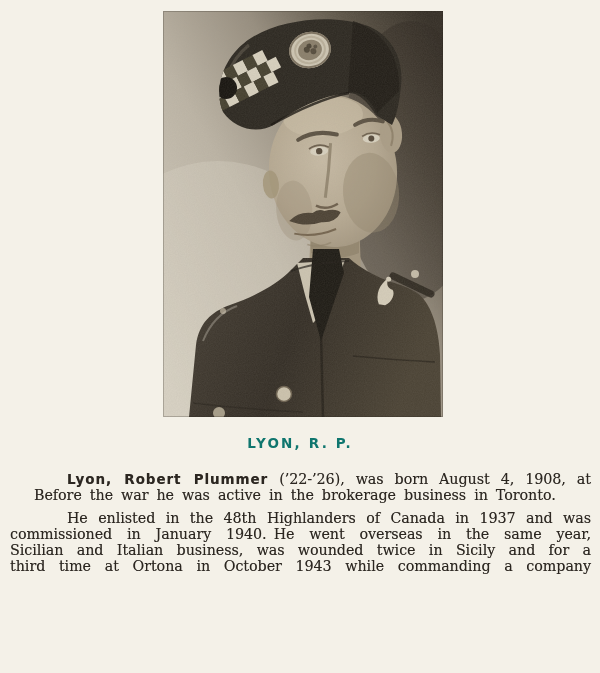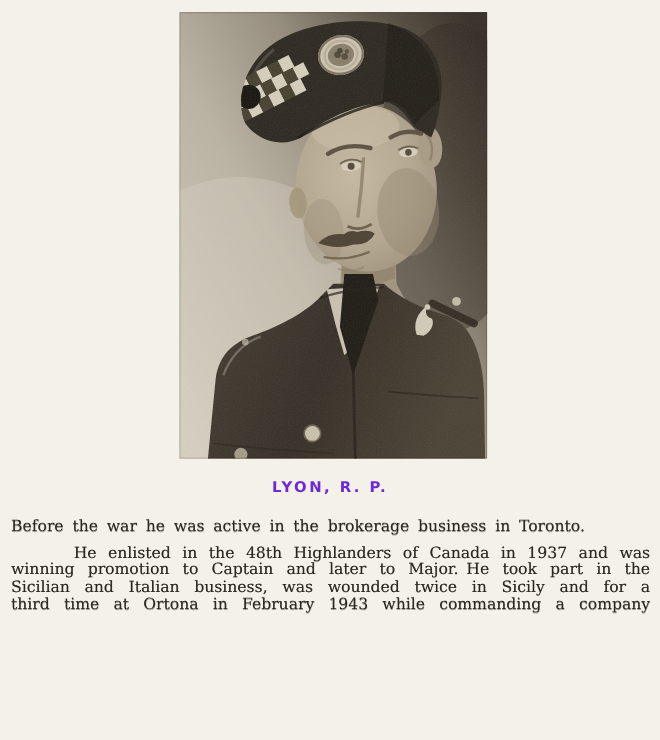--- a/index.html
+++ b/index.html
@@ -10,29 +10,29 @@
     color:#2b2620;
     overflow:hidden;
   }
   .photo { position:absolute; left:163px; top:11px; width:280px; height:406px; }
   .photo svg { display:block; width:280px; height:406px; }
   .caption {
     position:absolute; left:0; top:435px; width:600px;
     text-align:center;
     font-family:"DejaVu Sans", sans-serif;
     font-weight:bold; font-size:13.5px; letter-spacing:2.2px;
-    color:#6d28d9;
+    color:#0f766e;
   }
   .bio {
     position:absolute; left:10px; top:472px; width:581px;
     font-size:14.2px; line-height:15.7px;
     text-shadow:0.2px 0.2px 0 rgba(40,35,30,0.45);
   }
   .line { text-align:justify; text-align-last:justify; }
-  .line.last { text-align:center; text-align-last:left; }
+  .line.last { text-align:center; text-align-last:left;margin-left:24px; }
   .line.wide { word-spacing:3.5px; }
   .indent { text-indent:57px; }
   .para2 { margin-top:8px; }
   .bold-name {
     font-family:"DejaVu Sans", sans-serif;
     font-weight:bold; font-size:13.4px; letter-spacing:1px;
   }
 </style>
 </head>
 <body>
@@ -165,23 +165,24 @@
 
       <rect width="280" height="406" filter="url(#grain)" opacity="0.22"></rect>
       <rect x="0.5" y="0.5" width="279" height="405" fill="none" stroke="rgba(40,35,28,0.25)"></rect>
     </svg>
   </div>
 
   <div class="caption">LYON, R. P.</div>
 
   <div class="bio">
     <div class="para">
+      <div class="line indent"><span class="bold-name">Lyon, Robert Plummer</span><span> (’22-’26), was born August 4, 1908, at</span></div>
       <div class="line last wide">Before the war he was active in the brokerage business in Toronto.</div>
     </div>
     <div class="para para2">
       <div class="line indent">He enlisted in the 48th Highlanders of Canada in 1937 and was</div>
-      <div class="line">winning promotion to Captain and later to Major. He took part in the</div>
+      <div class="line">commissioned in January 1940. He went overseas in the same year,</div>
       <div class="line">Sicilian and Italian business, was wounded twice in Sicily and for a</div>
-      <div class="line">third time at Ortona in February 1943 while commanding a company</div>
+      <div class="line">third time at Ortona in October 1943 while commanding a company</div>
     </div>
   </div>
 
 </div>
 
 </body></html>

